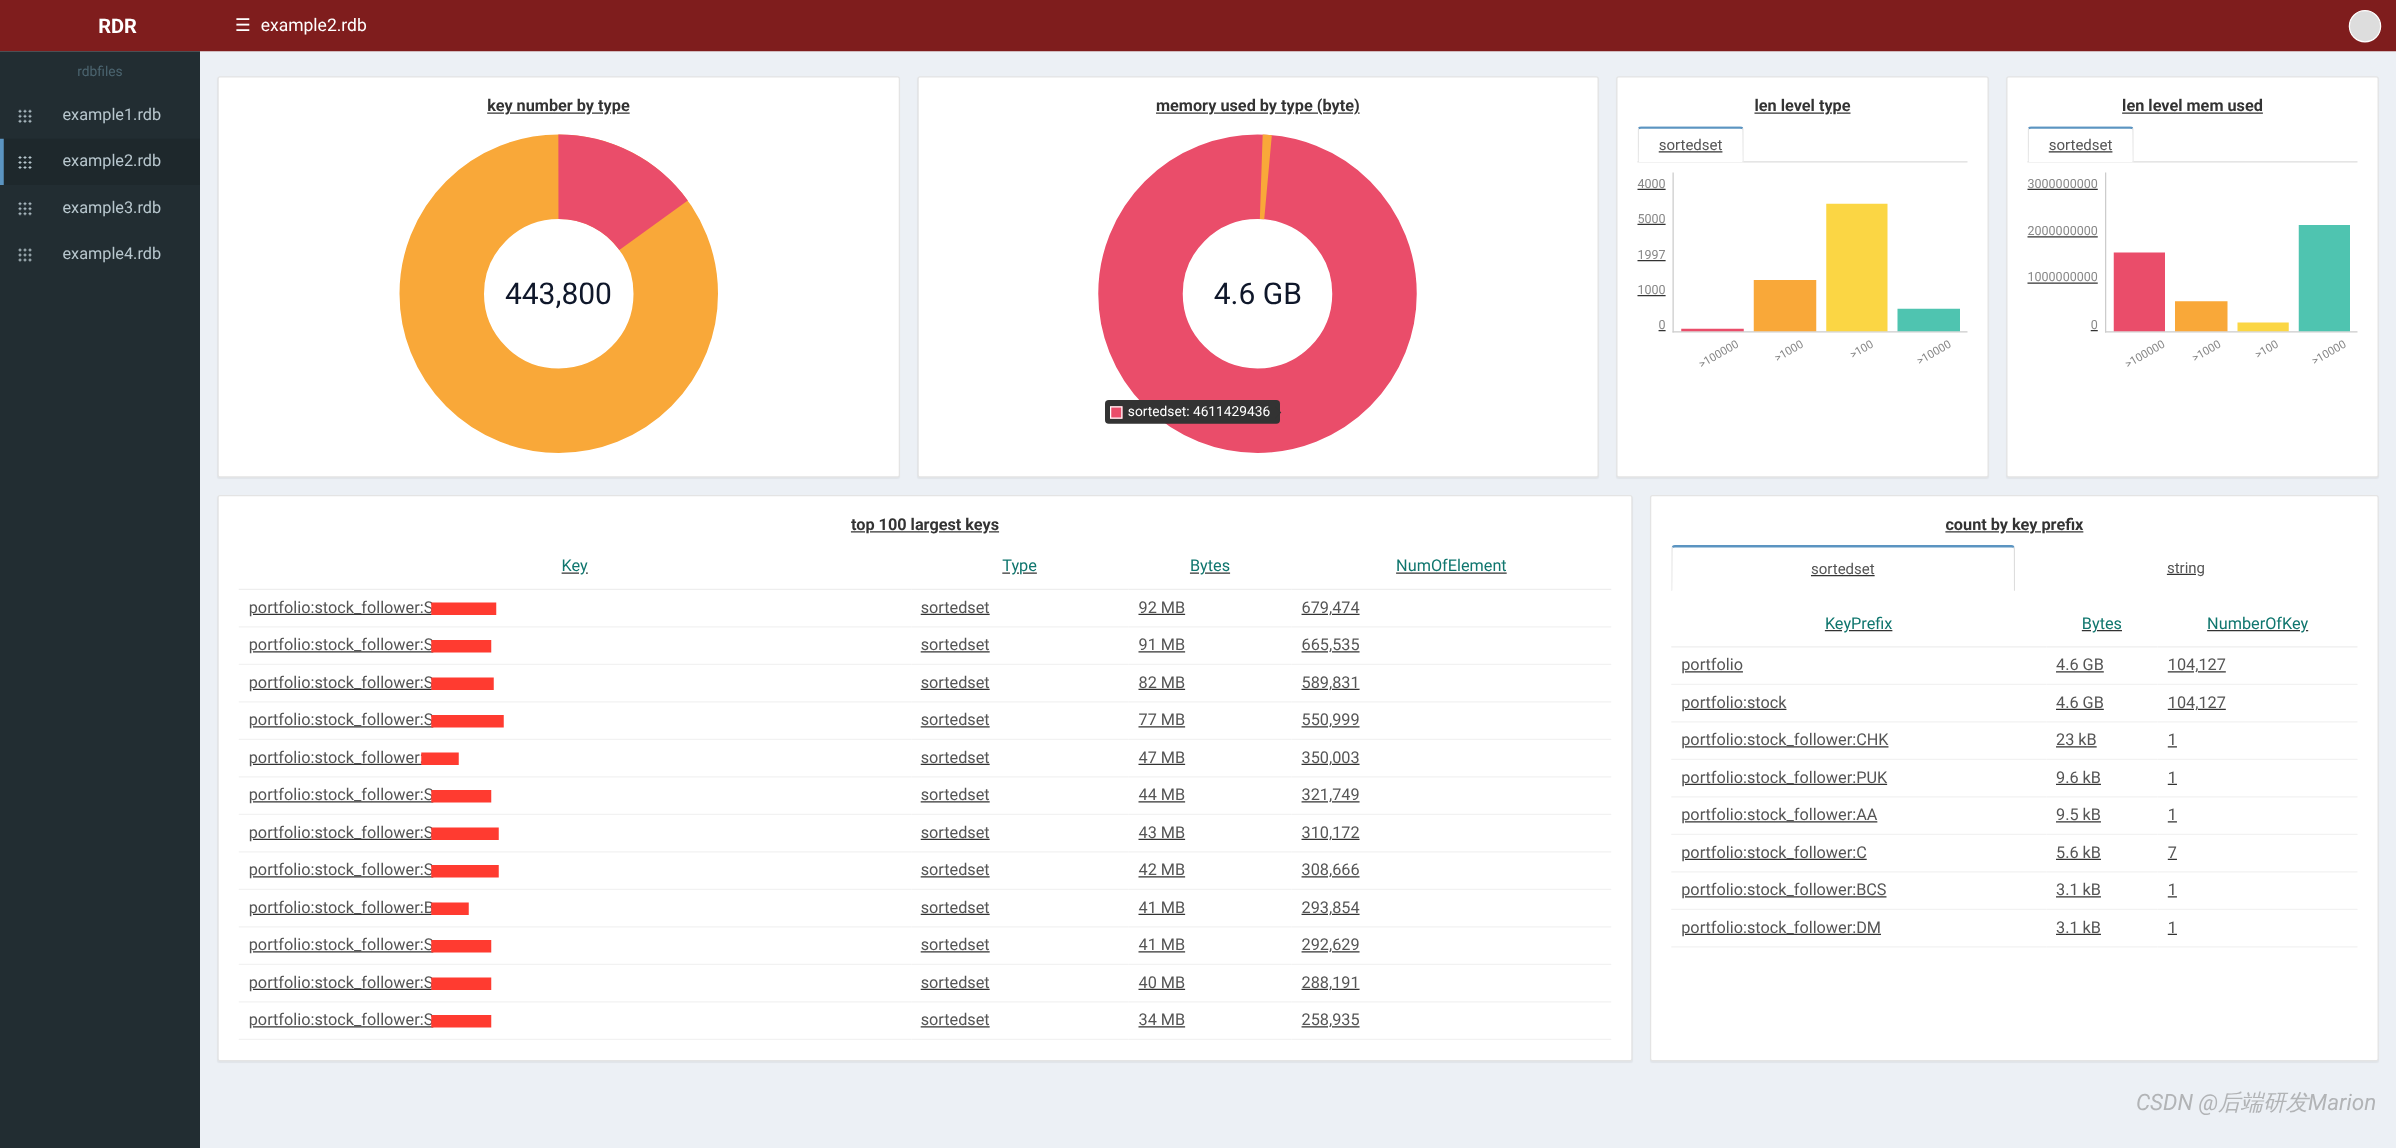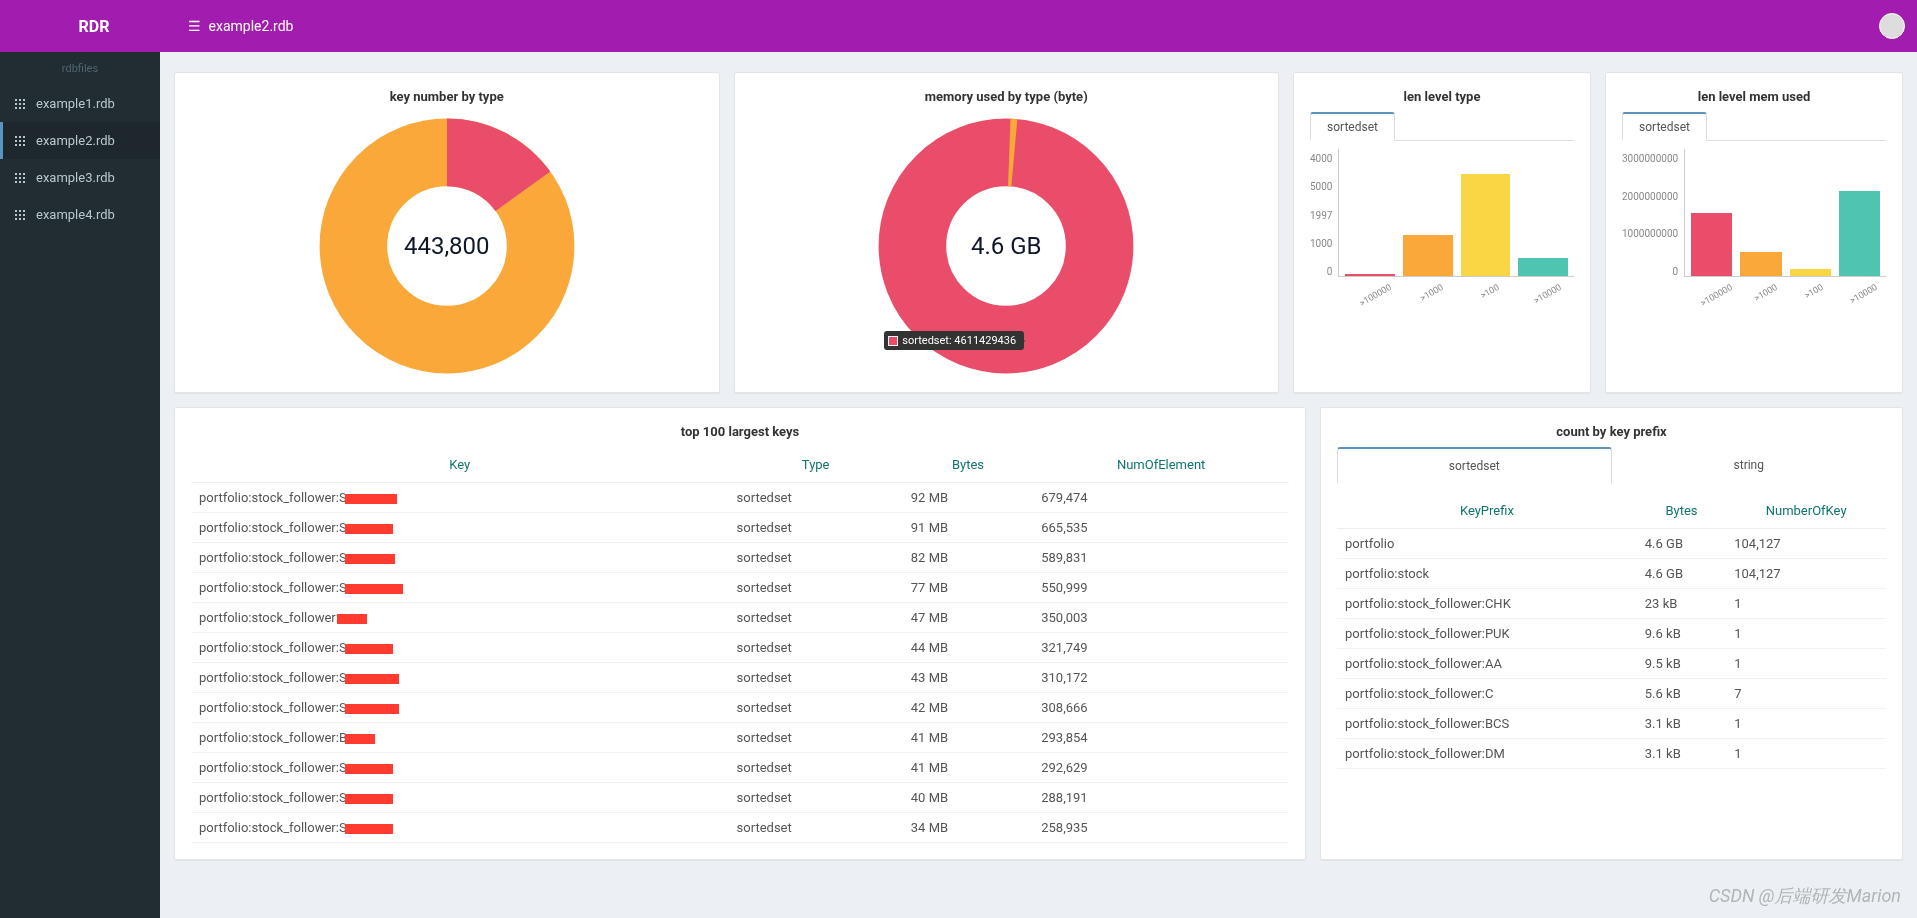--- a/index.html
+++ b/index.html
@@ -1,30 +1,30 @@
 <!DOCTYPE html>
 <html><head>
 <meta charset="utf-8">
 <style>
 * { margin:0; padding:0; box-sizing:border-box; }
 body { font-family:-apple-system,BlinkMacSystemFont,"Segoe UI",Roboto,sans-serif; background:#ecf0f5; color:#333; }
-.topbar { height:52px; background:#a21caf; display:flex; align-items:center; color:#fff; }
+.topbar { height:41px; background:#7f1d1d; display:flex; align-items:center; color:#fff; }
 .logo { width:188px; text-align:center; font-weight:bold; font-size:16px; }
 .hamburger { margin-right:8px; font-size:14px; cursor:pointer; }
 .topbar-title { font-size:14px; }
 .avatar { width:26px; height:26px; border-radius:50%; background:#ddd; margin-left:auto; margin-right:12px; border:1px solid #fff; }
 .layout { display:flex; }
 .sidebar { width:160px; background:#222d32; min-height:calc(100vh - 40px); color:#b8c7ce; font-size:13px; }
 .sidebar-header { text-align:center; padding:10px 0; font-size:11px; color:#4b646f; }
-.sidebar-item { display:flex; align-items:center; gap:10px; padding:11px 14px; cursor:pointer; }
+.sidebar-item { display:flex; align-items:center; gap:24px; padding:11px 14px; cursor:pointer; }
 .sidebar-item.active { background:#1e282c; border-left:3px solid #5b94c1; padding-left:11px; }
 .grid-icon { display:inline-block; width:12px; height:12px; background:
  radial-gradient(circle,#b8c7ce 1px,transparent 1px) 0 0/4px 4px; }
 .content { flex:1; padding:20px 14px; }
-.row { display:flex; gap:14px; margin-bottom:14px; }
+.row { display:flex; gap:14px; margin-bottom:14px;text-decoration:underline; }
 .card { background:#fff; border:1px solid #e4e4e4; border-radius:2px; padding:16px; box-shadow:0 1px 1px rgba(0,0,0,.05); }
 .card-title { text-align:center; font-size:13px; font-weight:bold; color:#333; margin-bottom:8px; }
 .donut-card { flex:1; display:flex; flex-direction:column; align-items:center; position:relative; }
 .donut-wrap { position:relative; width:260px; height:260px; margin-top:4px; }
 .donut-center { position:absolute; inset:0; display:flex; align-items:center; justify-content:center; font-size:24px; color:#0f172a; }
 .tooltip { position:absolute; left:8px; bottom:26px; background:#333; color:#fff; font-size:11px; padding:3px 8px 3px 4px; border-radius:3px; display:flex; align-items:center; gap:4px; }
 .tooltip::after { content:""; position:absolute; right:-6px; top:50%; margin-top:-5px; border:5px solid transparent; border-left-color:#333; }
 .tooltip .sq { width:10px; height:10px; background:#ea4d6a; border:1px solid #fff; }
 .bar-card { width:298px; }
 .tab-strip { display:flex; border-bottom:1px solid #ddd; margin-bottom:8px; }
@@ -38,21 +38,21 @@
 .bar-label { position:absolute; font-size:9px; color:#888; transform:rotate(-30deg); transform-origin:top right; top:100%; margin-top:6px; white-space:nowrap; }
 .b1{background:#ea4d6a}.b2{background:#f9a839}.b3{background:#fbd644}.b4{background:#4fc4b0}
 .big-card { flex:2; }
 .table { width:100%; font-size:13px; border-collapse:collapse; }
 .table th { text-align:center; padding:10px 8px; font-weight:normal; color:#0f766e; border-bottom:1px solid #eee; }
 .table td { padding:7px 8px; border-bottom:1px solid #f2f2f2; color:#555; }
 .redact { display:inline-block; height:10px; background:#ff3b30; vertical-align:middle; margin-left:-2px; }
 .prefix-card { flex:1; }
 .tabs2 { display:flex; margin-bottom:10px; }
 .tabs2 .tab { flex:1; text-align:center; padding:10px; }
-.watermark { position:fixed; right:16px; bottom:10px; font-size:18px; color:rgba(120,120,120,.5); pointer-events:none; font-style:italic; }
+.watermark { position:fixed; right:16px; bottom:24px; font-size:18px; color:rgba(120,120,120,.5); pointer-events:none; font-style:italic; }
 </style>
 </head>
 <body>
 
 <div class="topbar">
   <div class="logo">RDR</div>
   <span class="hamburger">☰</span>
   <span class="topbar-title">example2.rdb</span>
   <div class="avatar"></div>
 </div>

